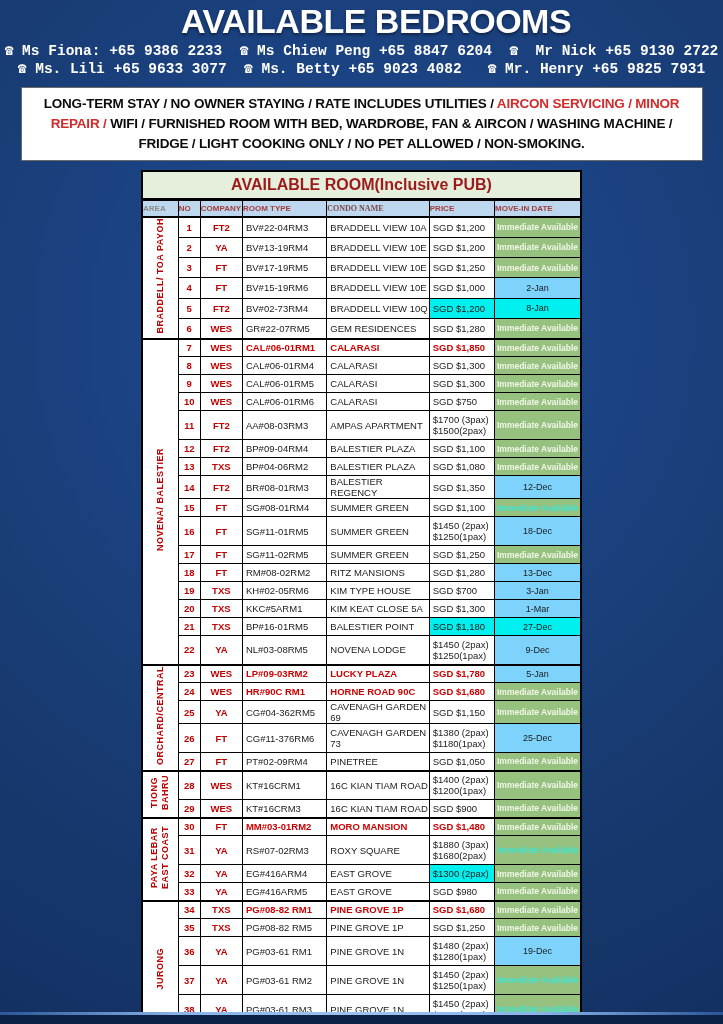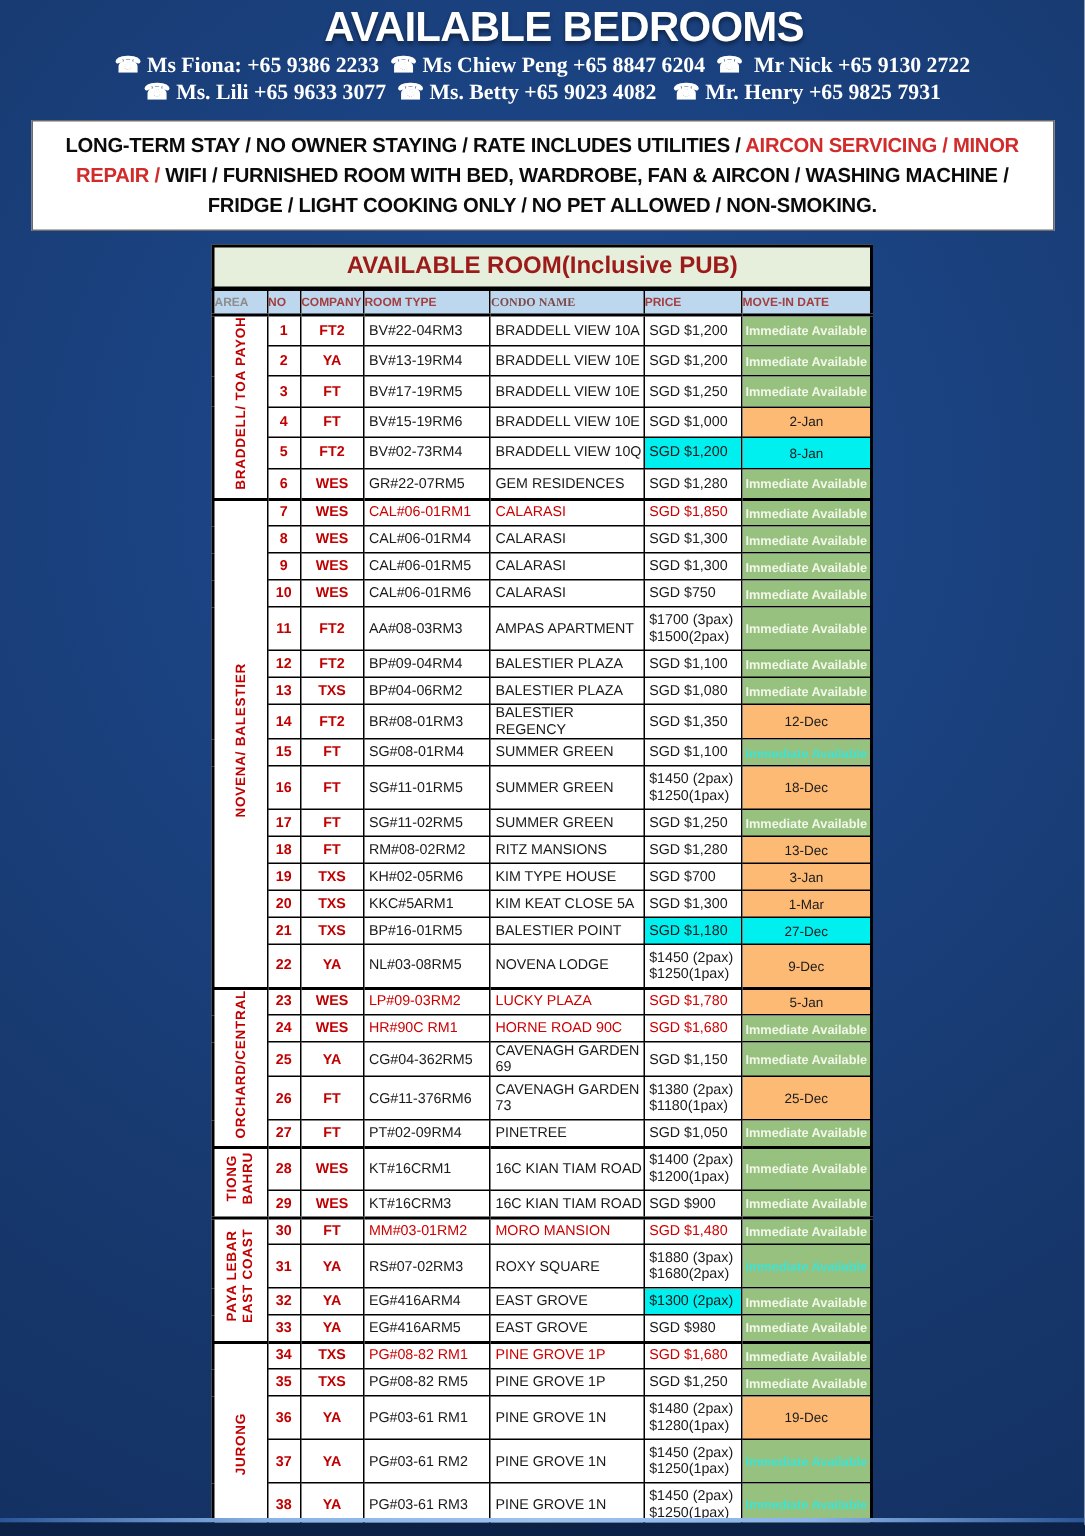--- a/index.html
+++ b/index.html
@@ -3,27 +3,27 @@
 <meta charset="utf-8">
 <style>
   html,body{margin:0;padding:0;}
   body{
     width:723px;height:1024px;position:relative;overflow:hidden;
     font-family:"Liberation Sans",sans-serif;
     background:radial-gradient(130% 95% at 50% 32%, #1f4c94 0%, #17396f 55%, #112a58 100%);
   }
   .main-title{
     margin:2px 0 0;text-align:center;color:#ffffff;
-    font-size:28px;font-weight:800;letter-spacing:-0.5px;
+    font-size:34px;font-weight:800;letter-spacing:-0.5px;
     text-shadow:0 2px 3px rgba(0,0,0,.45);
     font-family:"Liberation Sans",sans-serif;
     padding-left:29px;
   }
   .contacts{margin-top:1px;text-align:center;color:#ffffff;
-    font-family:Liberation Serif, serif;font-weight:bold;font-size:14.5px;line-height:18px;}
+    font-family:Liberation Mono, monospace;font-weight:bold;font-size:14.5px;line-height:18px;}
   .contact-line{white-space:pre;}
   .info-box{
     width:656px;margin:9px auto 0;background:#ffffff;border:1px solid #6b6b6b;
     padding:6px 12px;text-align:center;color:#0b0b0b;
     font-weight:bold;font-size:13.5px;line-height:20px;letter-spacing:-0.2px;
   }
   .info-box .red{color:#d22b2b;}
   .table-wrap{width:441px;margin:9px auto 0;}
   .table-title{
     height:26px;line-height:26px;text-align:center;background:#e6efdc;
@@ -39,26 +39,26 @@
   tbody tr.group-start td{border-top:2px solid #000;}
   .c-area{vertical-align:middle;text-align:center;background:#ffffff;}
   .vtext{
     display:inline-block;writing-mode:vertical-rl;transform:rotate(180deg);
     white-space:pre-line;font-weight:bold;color:#c00000;font-size:9px;
     letter-spacing:.5px;line-height:1.25;
   }
   .c-no,.c-co{color:#c00000;font-weight:bold;text-align:center;font-size:9.5px;}
   .c-room,.c-condo,.c-price{font-size:9.5px;color:#1a1a1a;text-align:left;padding-left:3px;}
   .c-price div{line-height:11px;}
-  .red-cell{color:#cc0000 !important;font-weight:normal;}
+  .red-cell{color:#cc0000 !important;font-weight:bold;}
   .price-cyan{background:#00f0f0;}
   .c-move{text-align:center;font-size:9px;}
   .mv-green{background:#97c17e;}
   .mv-cyan{background:#00f0f0;}
-  .mv-white{background:#fdba74;}
+  .mv-white{background:#7dd3fc;}
   .fg-white{color:#f2f7ea;font-weight:bold;font-size:8.5px;}
   .fg-cyan{color:#3fe3d3;font-weight:bold;font-size:8.5px;}
   .fg-dark{color:#1a1a1a;}
   .bottom-line{position:absolute;left:0;right:0;top:1012px;height:3px;
     background:linear-gradient(90deg,#2a5596,#8ab4e8 25%,#9cc2ef 50%,#8ab4e8 75%,#2a5596);}
   .bottom-dark{position:absolute;left:0;right:0;top:1015px;bottom:0;background:#0c2146;}
 </style>
 </head>
 <body>
 

